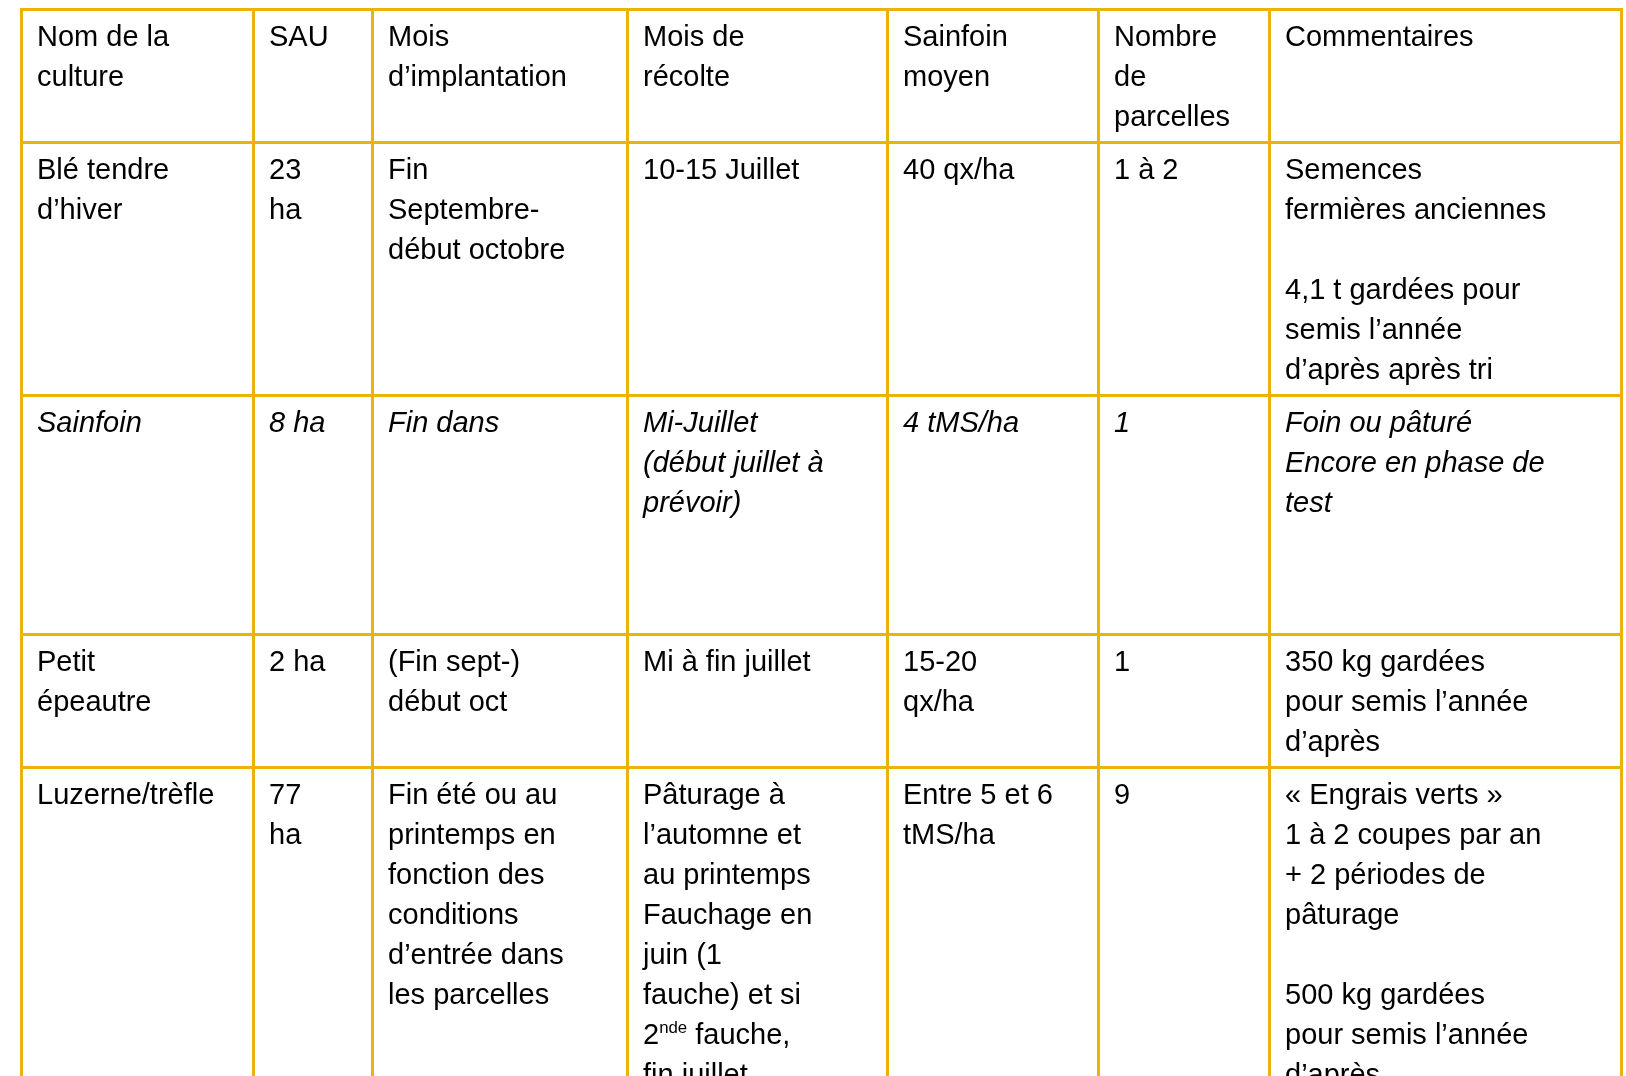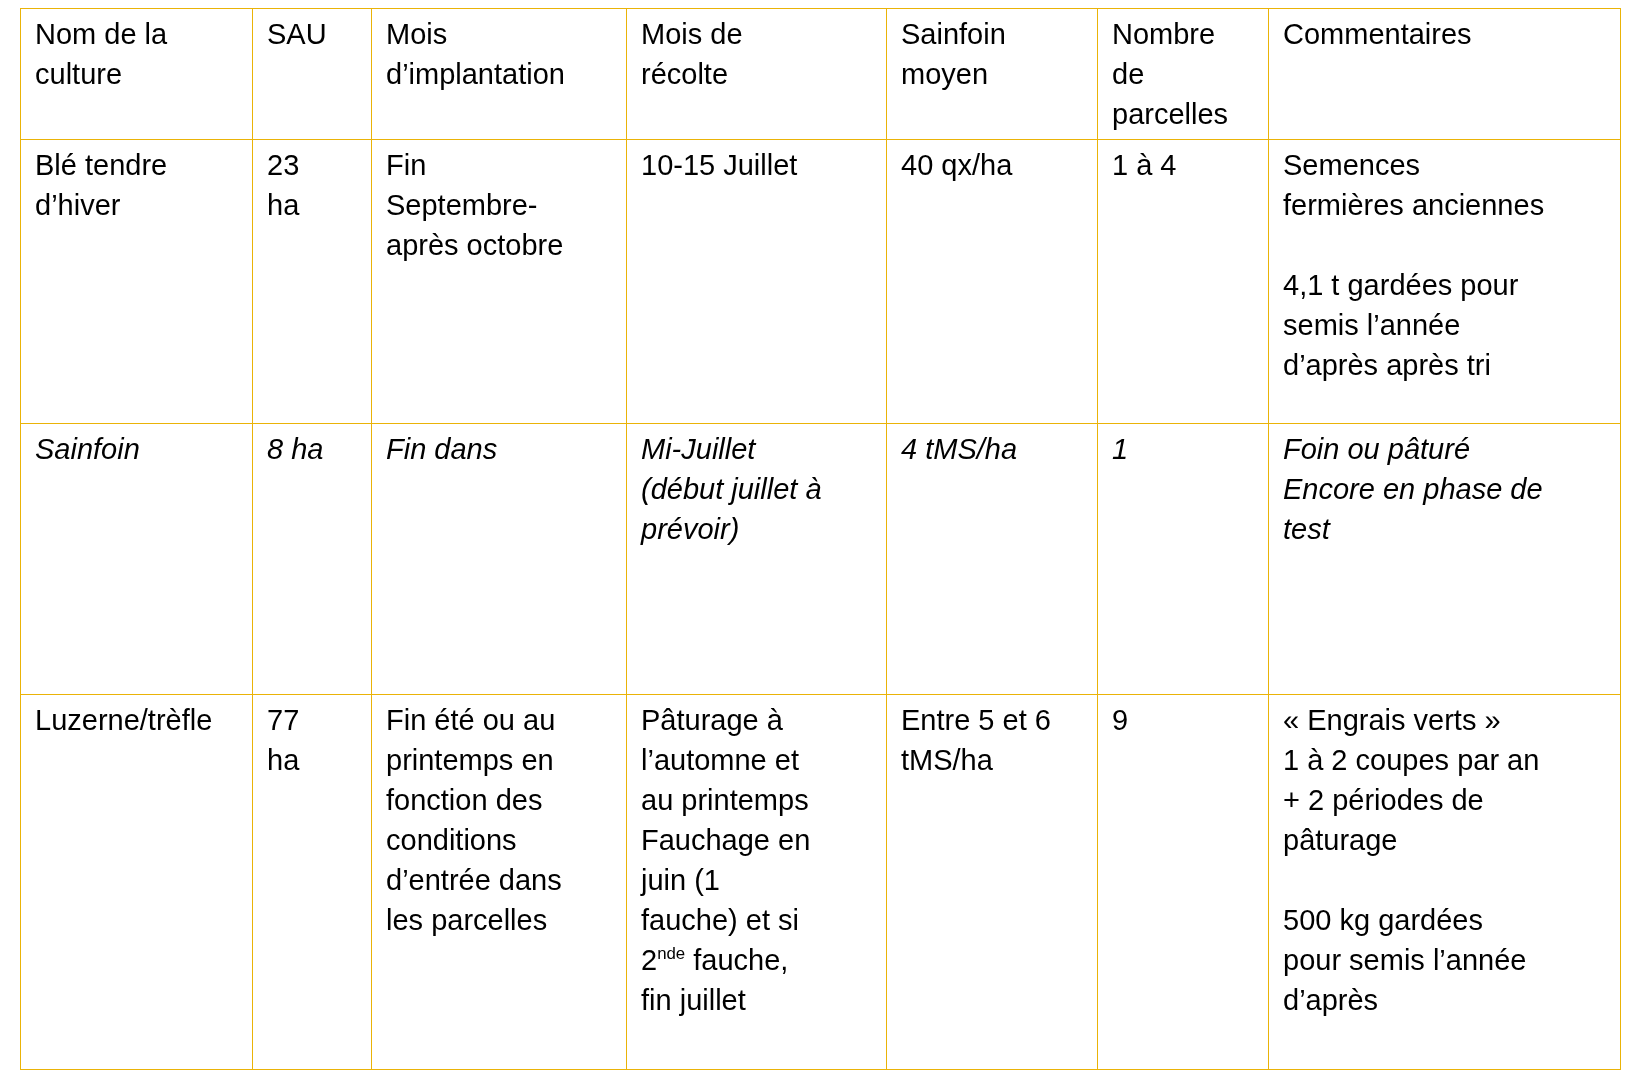--- a/index.html
+++ b/index.html
@@ -21,21 +21,21 @@
     width: 1600px;
     height: 1062px;
     font-family: "Liberation Sans", sans-serif;
     font-size: 29px;
     line-height: 40px;
     color: #000000;
     background: #ffffff;
   }
   table.crop-table th,
   table.crop-table td {
-    border: 1px solid #eab308;
+    border: 3px solid #eab308;
     vertical-align: top;
     text-align: left;
     padding: 5px 10px 5px 14px;
     white-space: pre-line;
     font-weight: normal;
     overflow: hidden;
   }
   col.c1 { width: 232px; }
   col.c2 { width: 119px; }
   col.c3 { width: 255px; }
@@ -86,43 +86,57 @@
         </tr>
     </thead>
     <tbody>
         <tr class="row-0">
           <td>Blé tendre
 d’hiver</td>
           <td>23
 ha</td>
           <td>Fin
 Septembre-
-après octobre</td>
+début octobre</td>
           <td>10-15 Juillet</td>
           <td>40 qx/ha</td>
-          <td>1 à 4</td>
+          <td>1 à 2</td>
           <td>Semences
 fermières anciennes
 
 4,1 t gardées pour
 semis l’année
 d’après après tri</td>
         </tr>
         <tr class="row-1">
           <td>Sainfoin</td>
           <td>8 ha</td>
           <td>Fin dans</td>
           <td>Mi-Juillet
 (début juillet à
 prévoir)</td>
           <td>4 tMS/ha</td>
           <td>1</td>
           <td>Foin ou pâturé
 Encore en phase de
 test</td>
+        </tr>
+        <tr class="row-2">
+          <td>Petit
+épeautre</td>
+          <td>2 ha</td>
+          <td>(Fin sept-)
+début oct</td>
+          <td>Mi à fin juillet</td>
+          <td>15-20
+qx/ha</td>
+          <td>1</td>
+          <td>350 kg gardées
+pour semis l’année
+d’après</td>
         </tr>
         <tr class="row-3">
           <td>Luzerne/trèfle</td>
           <td>77
 ha</td>
           <td>Fin été ou au
 printemps en
 fonction des
 conditions
 d’entrée dans

